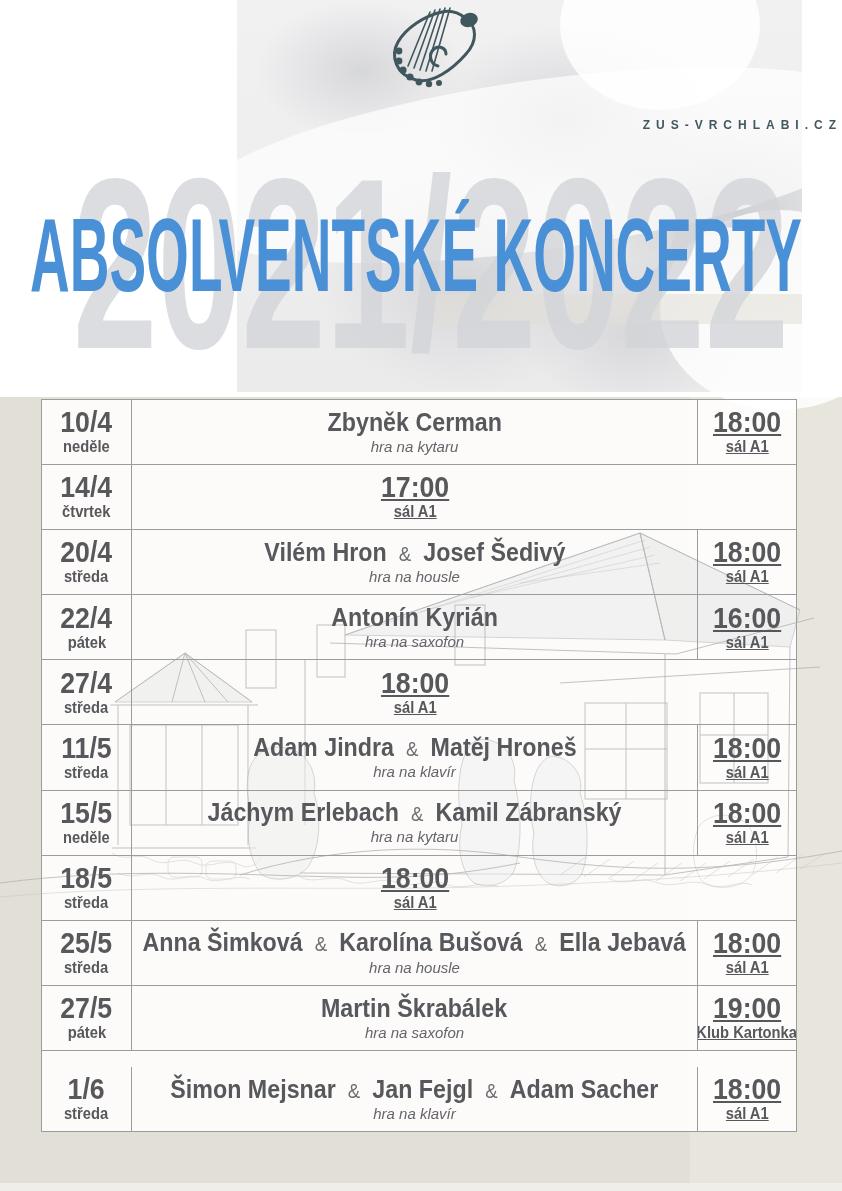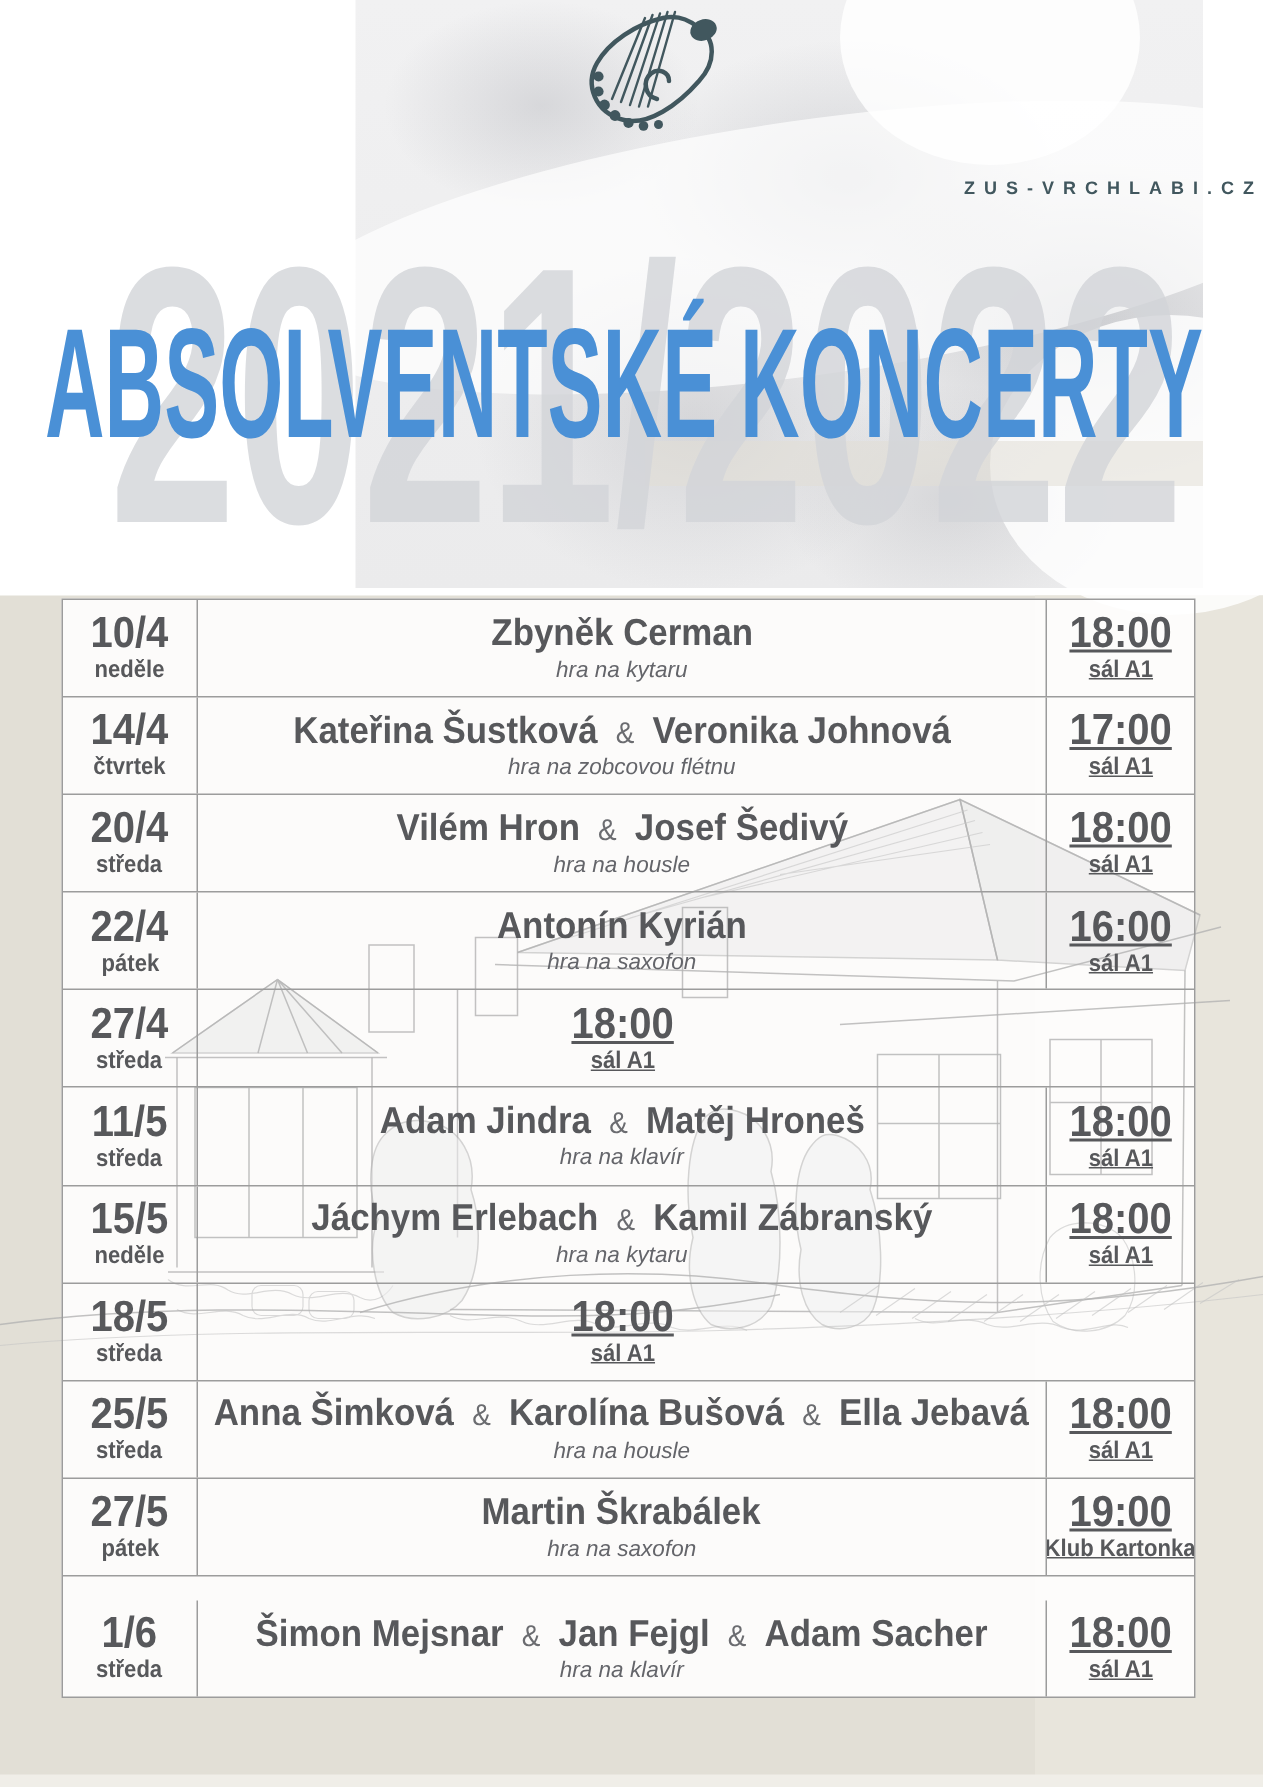--- a/index.html
+++ b/index.html
@@ -219,24 +219,20 @@
     <div class="cell cell-time">
       <span class="time-value">18:00</span>
       <span class="venue-label">sál A1</span>
     </div>
   </div>
     <div class="concert-row">
     <div class="cell cell-date">
       <span class="date-value">14/4</span>
       <span class="day-label">čtvrtek</span>
     </div>
-    <div class="cell cell-main">
-      <span class="performers-line"><span>Kateřina Šustková</span><span class="amp">&amp;</span><span>Veronika Johnová</span></span>
-      <span class="instrument-label">hra na zobcovou flétnu</span>
-    </div>
     <div class="cell cell-time">
       <span class="time-value">17:00</span>
       <span class="venue-label">sál A1</span>
     </div>
   </div>
     <div class="concert-row">
     <div class="cell cell-date">
       <span class="date-value">20/4</span>
       <span class="day-label">středa</span>
     </div>

